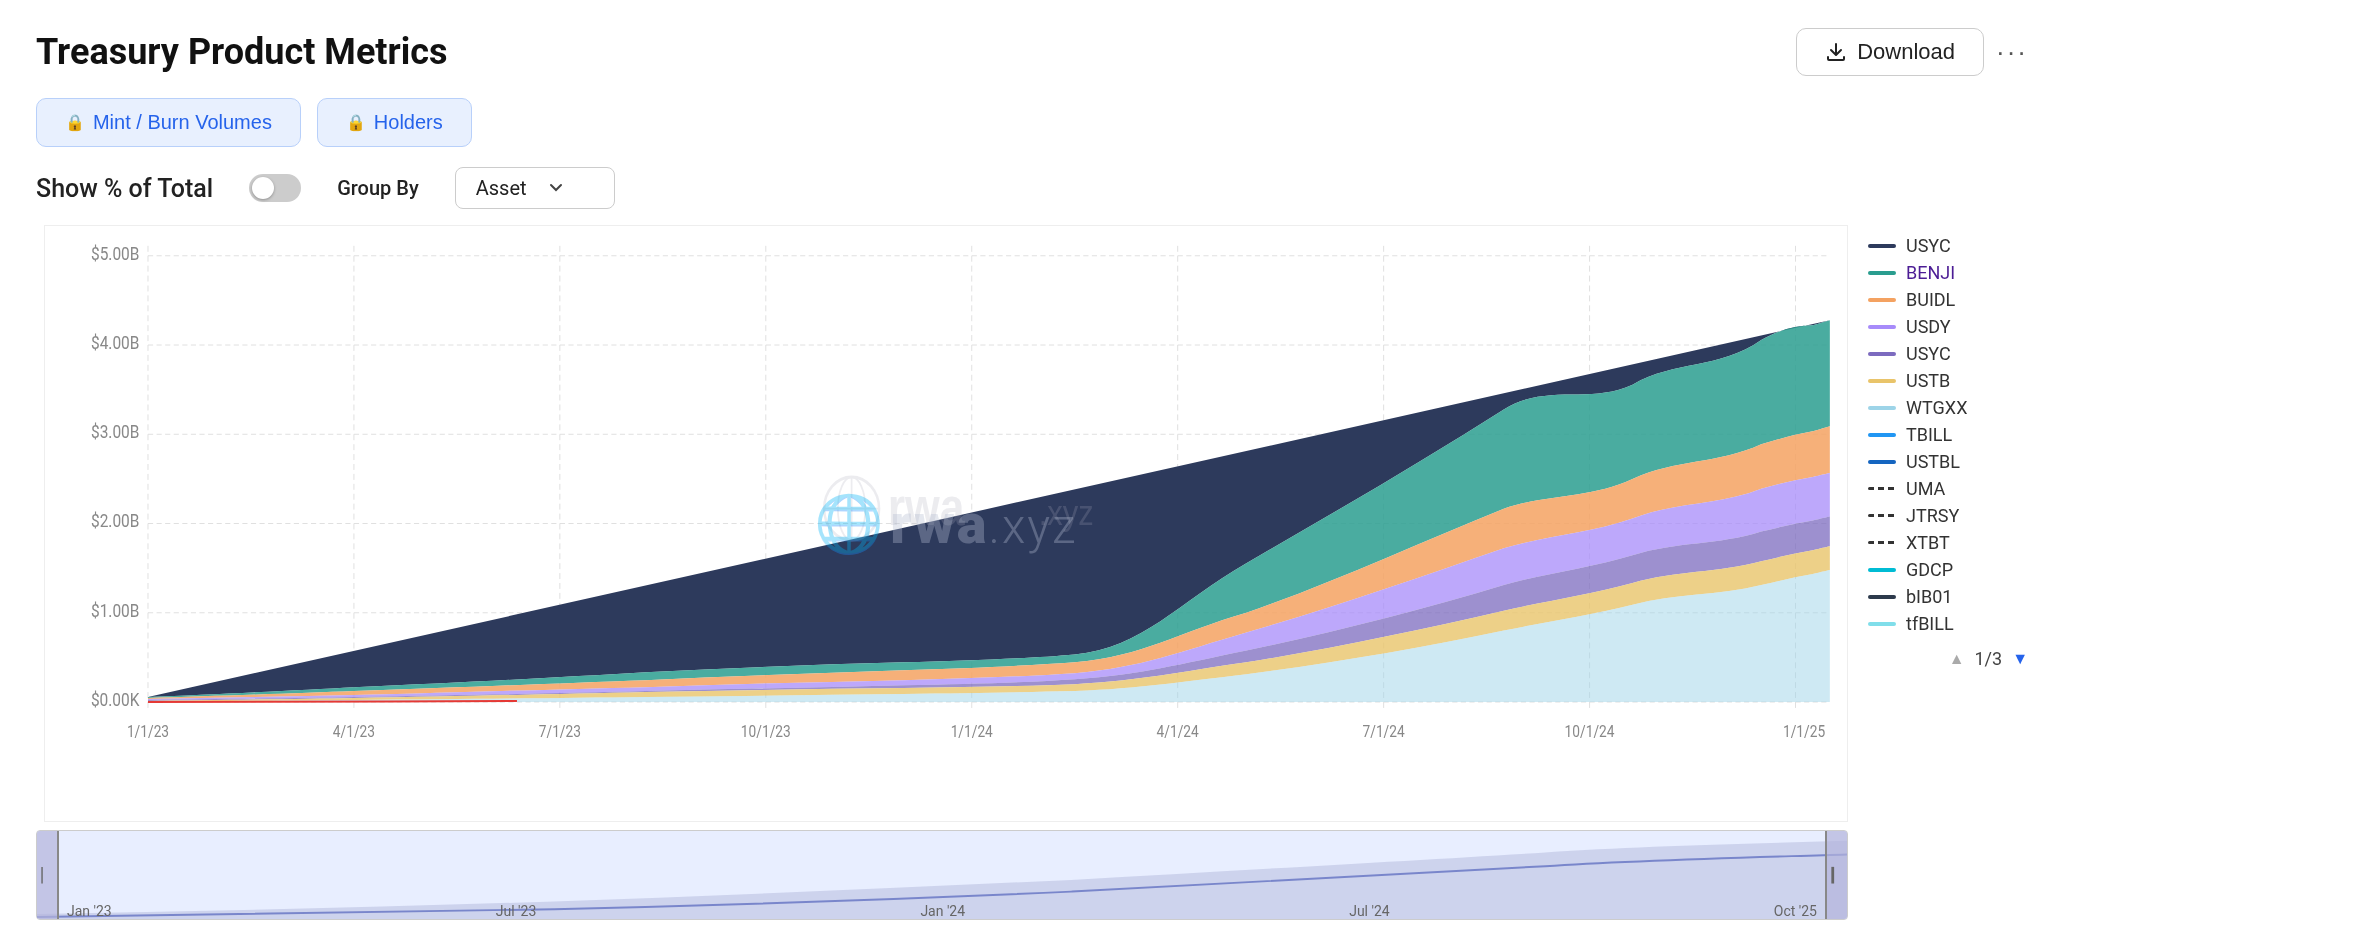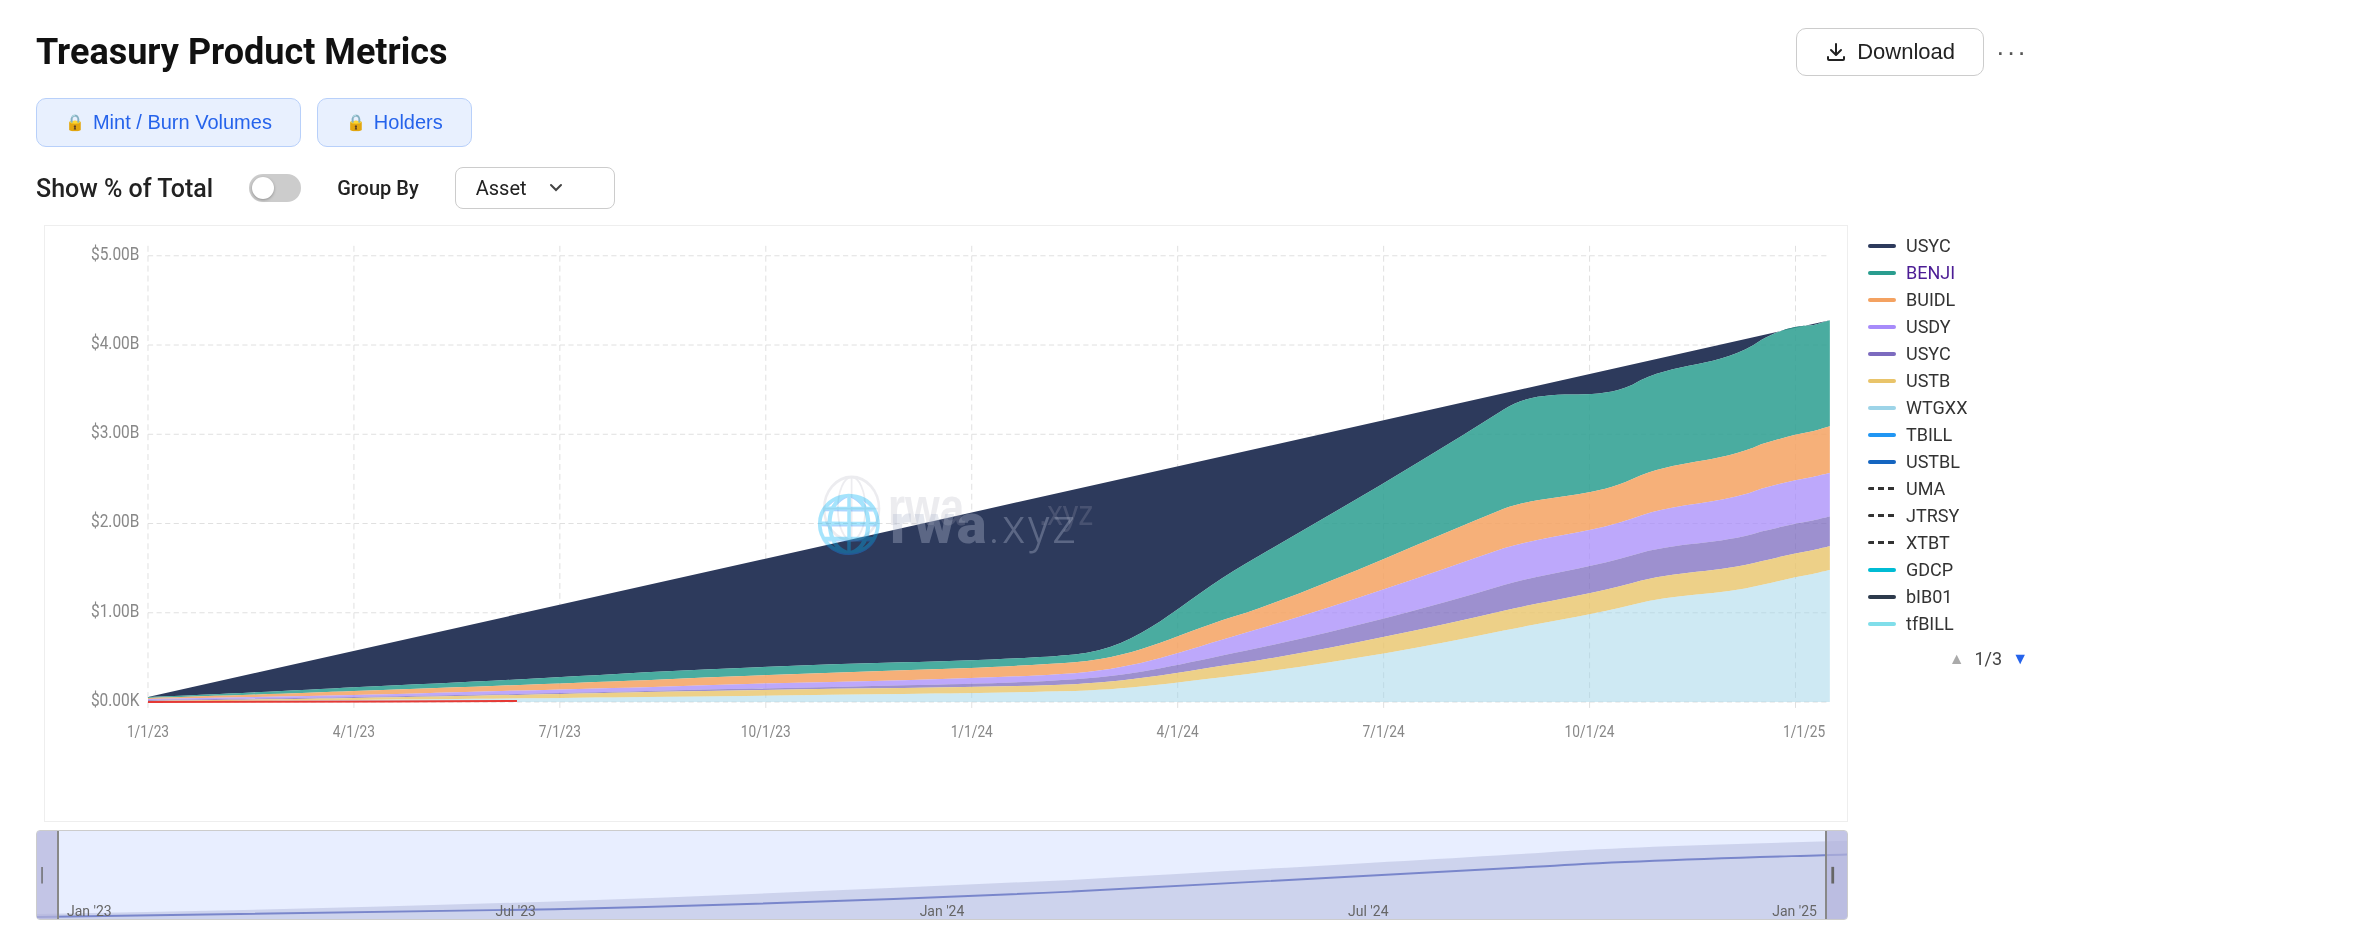--- a/index.html
+++ b/index.html
@@ -387,21 +387,21 @@
           <path d="M0,85 C200,82 400,78 600,72 C800,66 1000,58 1200,50 C1400,40 1600,30 1750,22 C1850,16 1950,14 2100,10 L2100,90 L0,90 Z" fill="#c5cce8" fill-opacity="0.8"></path>
           <path d="M0,88 C200,86 400,84 600,80 C800,76 1000,70 1200,62 C1400,54 1600,44 1750,36 C1850,30 1950,28 2100,24" stroke="#7986cb" stroke-width="2" fill="none"></path>
         </svg>
         <div class="minimap-handle-left">▏</div>
         <div class="minimap-handle-right">▎</div>
         <div class="minimap-labels">
           <span>Jan '23</span>
           <span>Jul '23</span>
           <span>Jan '24</span>
           <span>Jul '24</span>
-          <span>Jan '25</span>
+          <span>Oct '25</span>
         </div>
       </div>
     </div>
 
     <div class="legend-panel">
 
     <div class="legend-item">
           <div class="legend-color" style="background: rgb(45, 58, 92); height: 4px;"></div>
           <span style="font-size: 18px; color: rgb(51, 51, 51);">USYC</span>
         </div>

